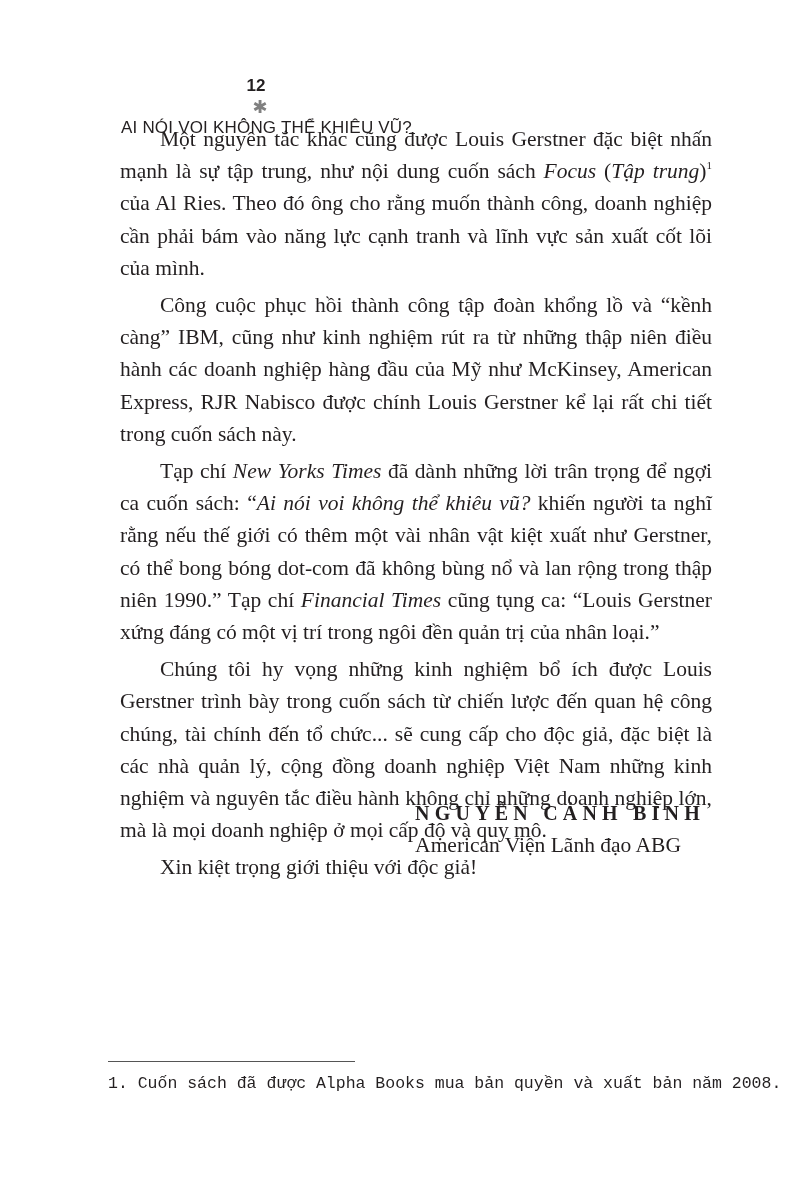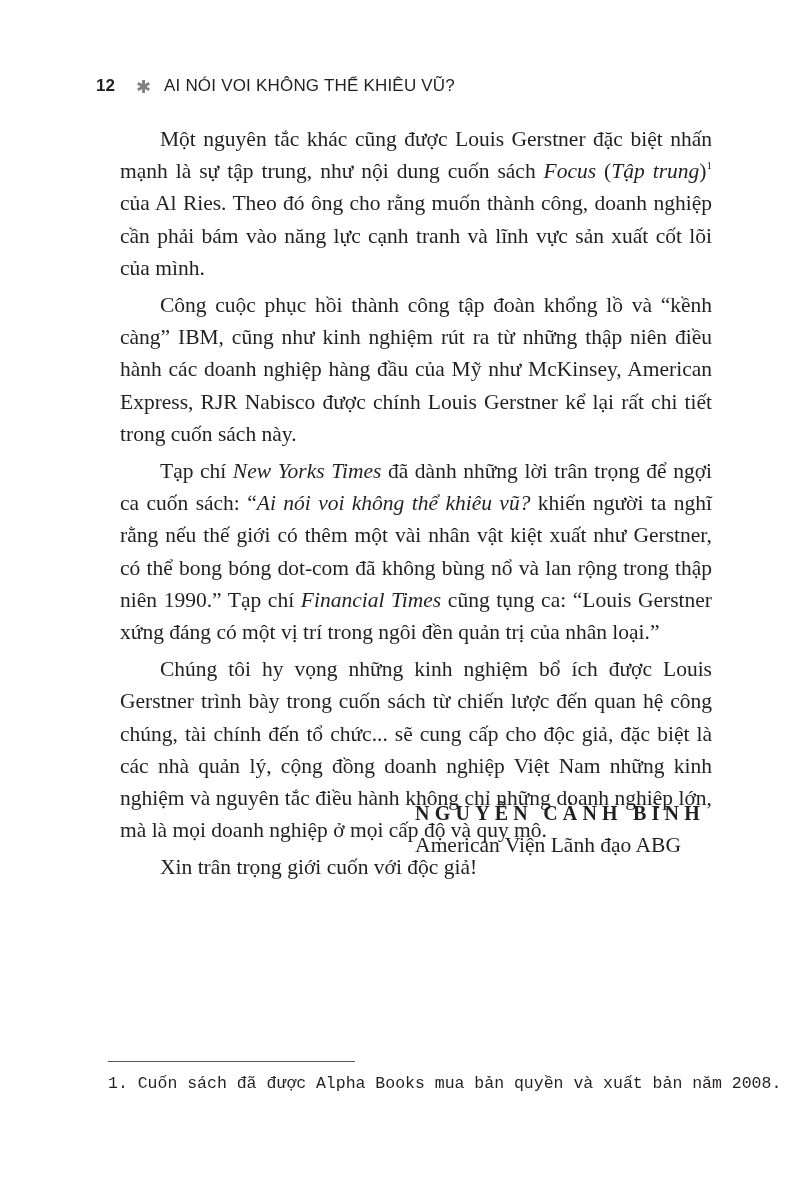--- a/index.html
+++ b/index.html
@@ -1,18 +1,18 @@
 <!DOCTYPE html>
 <html><head>
 <meta charset="utf-8">
 <style>
   html, body { margin: 0; padding: 0; background: #ffffff; }
   body { width: 797px; height: 1200px; position: relative; overflow: hidden; color: #231f20; }
-  .header { position: absolute; left: 96px; top: 76px; height: 26px; display: flex; align-items: flex-start;
-            font-family: "Liberation Sans", sans-serif; font-size: 17px; color: #231f20; }
+  .header { position: absolute; left: 121px; top: 76px; height: 26px; display: flex; align-items: center;
+            font-family: "Liberation Sans", sans-serif; font-size: 17px; color: #231f20; flex-direction: column; }
   .page-num { font-weight: bold; width: 40px; }
   .ornament { color: #808080; font-size: 18px; width: 28px; }
   .running-title { letter-spacing: 0.2px; }
   .body-text { position: absolute; left: 120px; top: 123px; width: 592px;
                font-family: "Liberation Serif", serif; font-size: 21.5px; line-height: 32.2px;
                text-align: justify; color: #231f20; }
   .body-text p { margin: 0 0 5px 0; text-indent: 40px; }
   .body-text i { font-style: italic; }
   .body-text sup { font-size: 11px; line-height: 0; vertical-align: 9px; }
   .signature { position: absolute; right: 97px; top: 797px; text-align: left;
@@ -30,21 +30,21 @@
   <span class="page-num">12</span>
   <span class="ornament">✱</span>
   <span class="running-title">AI NÓI VOI KHÔNG THỂ KHIÊU VŨ?</span>
 </div>
 
 <div class="body-text">
   <p><span>Một nguyên tắc khác cũng được Louis Gerstner đặc biệt nhấn mạnh là sự tập trung, như nội dung cuốn sách </span><i>Focus</i><span> (</span><i>Tập trung</i><span>)</span><sup>1</sup><span> của Al Ries. Theo đó ông cho rằng muốn thành công, doanh nghiệp cần phải bám vào năng lực cạnh tranh và lĩnh vực sản xuất cốt lõi của mình.</span></p>
   <p>Công cuộc phục hồi thành công tập đoàn khổng lồ và “kềnh càng” IBM, cũng như kinh nghiệm rút ra từ những thập niên điều hành các doanh nghiệp hàng đầu của Mỹ như McKinsey, American Express, RJR Nabisco được chính Louis Gerstner kể lại rất chi tiết trong cuốn sách này.</p>
   <p><span>Tạp chí </span><i>New Yorks Times</i><span> đã dành những lời trân trọng để ngợi ca cuốn sách: “</span><i>Ai nói voi không thể khiêu vũ?</i><span> khiến người ta nghĩ rằng nếu thế giới có thêm một vài nhân vật kiệt xuất như Gerstner, có thể bong bóng dot-com đã không bùng nổ và lan rộng trong thập niên 1990.” Tạp chí </span><i>Financial Times</i><span> cũng tụng ca: “Louis Gerstner xứng đáng có một vị trí trong ngôi đền quản trị của nhân loại.”</span></p>
   <p>Chúng tôi hy vọng những kinh nghiệm bổ ích được Louis Gerstner trình bày trong cuốn sách từ chiến lược đến quan hệ công chúng, tài chính đến tổ chức... sẽ cung cấp cho độc giả, đặc biệt là các nhà quản lý, cộng đồng doanh nghiệp Việt Nam những kinh nghiệm và nguyên tắc điều hành không chỉ những doanh nghiệp lớn, mà là mọi doanh nghiệp ở mọi cấp độ và quy mô.</p>
-  <p>Xin trân trọng giới cuốn với độc giả!</p>
+  <p>Xin kiệt trọng giới thiệu với độc giả!</p>
 </div>
 
 <div class="signature">
   <div class="sig-name">NGUYỄN CẢNH BÌNH</div>
   <div class="sig-line">American Viện Lãnh đạo ABG</div>
 </div>
 
 <div class="footnote-rule"></div>
 <div class="footnote">1. Cuốn sách đã được Alpha Books mua bản quyền và xuất bản năm 2008.</div>
 

